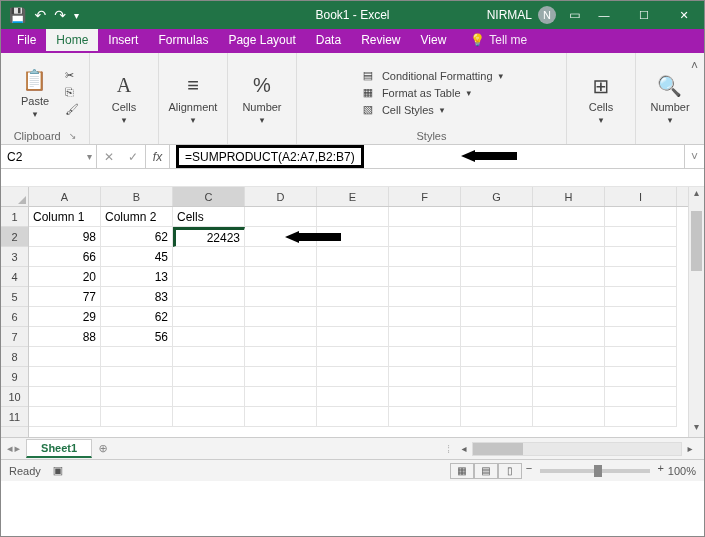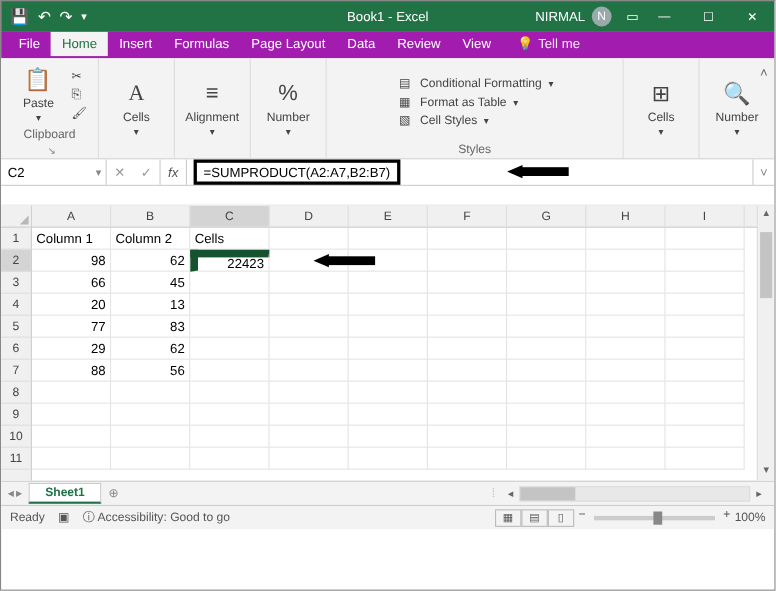--- a/index.html
+++ b/index.html
@@ -21,21 +21,21 @@
 
 .tabs { height:24px; background:#a21caf; display:flex; align-items:flex-start; padding-left:6px; color:#fff; font-size:12px; }
 .tabs .tab { padding:4px 10px 4px 10px; cursor:pointer; }
 .tabs .tab.active { background:#f3f3f3; color:#217346; }
 .tabs .tellme { margin-left:8px; display:flex; align-items:center; gap:4px; opacity:.9; padding:4px 6px; }
 
 
 .ribbon { height:92px; background:#f3f3f3; border-bottom:1px solid #ccc; display:flex; font-size:11px; color:#444; position:relative; }
 .ribbon .grp { border-right:1px solid #ddd; padding:4px 10px 2px 10px; display:flex; flex-direction:column; justify-content:space-between; align-items:center; }
 .ribbon .grp .body { flex:1; display:flex; align-items:center; gap:6px; }
-.ribbon .grp .label { font-size:11px; color:#666; padding-top:2px; display:flex; align-items:center; gap:4px;flex-direction:column;}
+.ribbon .grp .label { font-size:11px; color:#666; padding-top:2px; display:flex; align-items:center; gap:4px;}
 .ribbon .collapse-arrow { position:absolute; right:6px; top:6px; font-size:12px; color:#666; cursor:pointer; }
 .bigbtn { display:flex; flex-direction:column; align-items:center; gap:2px; width:48px; cursor:pointer; }
 .bigbtn .ic { width:26px; height:26px; display:flex; align-items:center; justify-content:center; font-size:20px; }
 .smrow { display:flex; flex-direction:column; gap:4px; font-size:11px; }
 .smrow .it { display:flex; align-items:center; gap:6px; cursor:pointer; }
 .smrow .it .ic { width:16px; text-align:center; }
 .dialoglauncher { font-size:9px; color:#888; margin-left:4px; }
 
 
 .fxrow { height:24px; border-bottom:1px solid #ccc; display:flex; align-items:stretch; font-size:12px; background:#fff; position:relative;}
@@ -61,21 +61,21 @@
 .rowhdrs .rh { height:20px; border-bottom:1px solid #ddd; font-size:11px; color:#444; display:flex; align-items:center; justify-content:center; }
 .rowhdrs .rh.sel { background:#d4d4d4; }
 .gridmain { flex:1; overflow:hidden; position:relative;}
 .colhdrs { height:20px; display:flex; background:#f0f0f0; border-bottom:1px solid #ccc;}
 .colhdrs .ch { width:72px; border-right:1px solid #ddd; font-size:11px; color:#444; display:flex; align-items:center; justify-content:center;}
 .colhdrs .ch.sel { background:#d4d4d4; }
 .rows .r { height:20px; display:flex; }
 .rows .r .c { width:72px; border-right:1px solid #e4e4e4; border-bottom:1px solid #e4e4e4; font-size:12px; padding:0 4px; display:flex; align-items:center; }
 .rows .r .c.num { justify-content:flex-end;text-align:center; }
 .rows .r .c.selected { outline:2px solid #217346; outline-offset:-1px; background:#fff; position:relative; z-index:2;}
-.resultbox { border:7px solid #14532d; outline:none !important; }
+.resultbox { border:3px solid #14532d; outline:none !important; }
 
 .gridarrowcallout { position:absolute; top:41px; left:256px; width:56px; height:18px; z-index:5;}
 .gridarrowcallout::before { content:""; position:absolute; left:0; top:3px; width:0; height:0; border-top:6px solid transparent; border-bottom:6px solid transparent; border-right:14px solid #000;}
 .gridarrowcallout::after { content:""; position:absolute; left:12px; top:5px; width:44px; height:8px; background:#000;}
 
 .vscroll { position:absolute; right:0; top:0; bottom:0; width:16px; background:#f0f0f0; border-left:1px solid #ddd;}
 .vscroll .thumb { position:absolute; top:24px; left:2px; right:2px; height:60px; background:#c4c4c4;}
 .vscroll .up, .vscroll .down { position:absolute; left:0; right:0; height:16px; text-align:center; font-size:10px; color:#666;}
 .vscroll .up { top:0;} .vscroll .down { bottom:0;}
 
@@ -423,21 +423,20 @@
     <div class="track">
         <div class="th"></div>
       </div>
     <div class="ar">▸</div>
   </div>
 </div>
 
 <div class="status">
   <span>Ready</span>
   <span>▣</span>
-  <span><span>ⓘ</span> <span>Accessibility: Good to go</span></span>
   <div class="views">
     <div>▦</div>
     <div>▤</div>
     <div>▯</div>
   </div>
   <div class="zoomslider">
       <div class="knob"></div>
     </div>
   <span>100%</span>
 </div>

